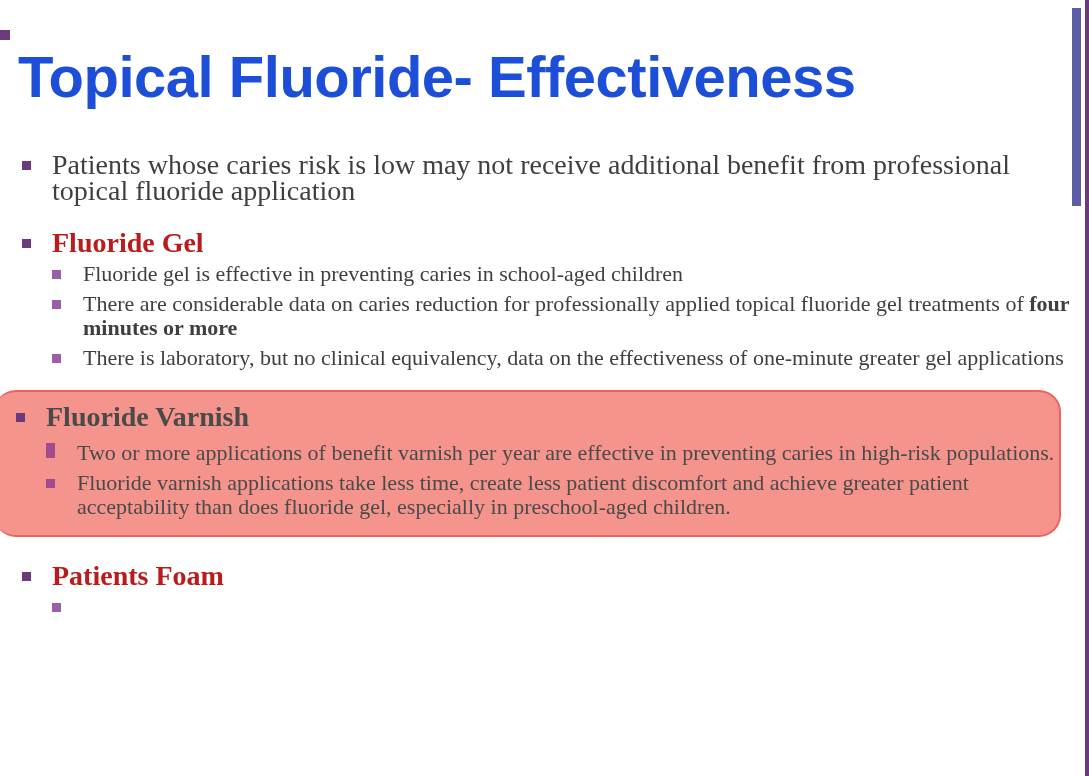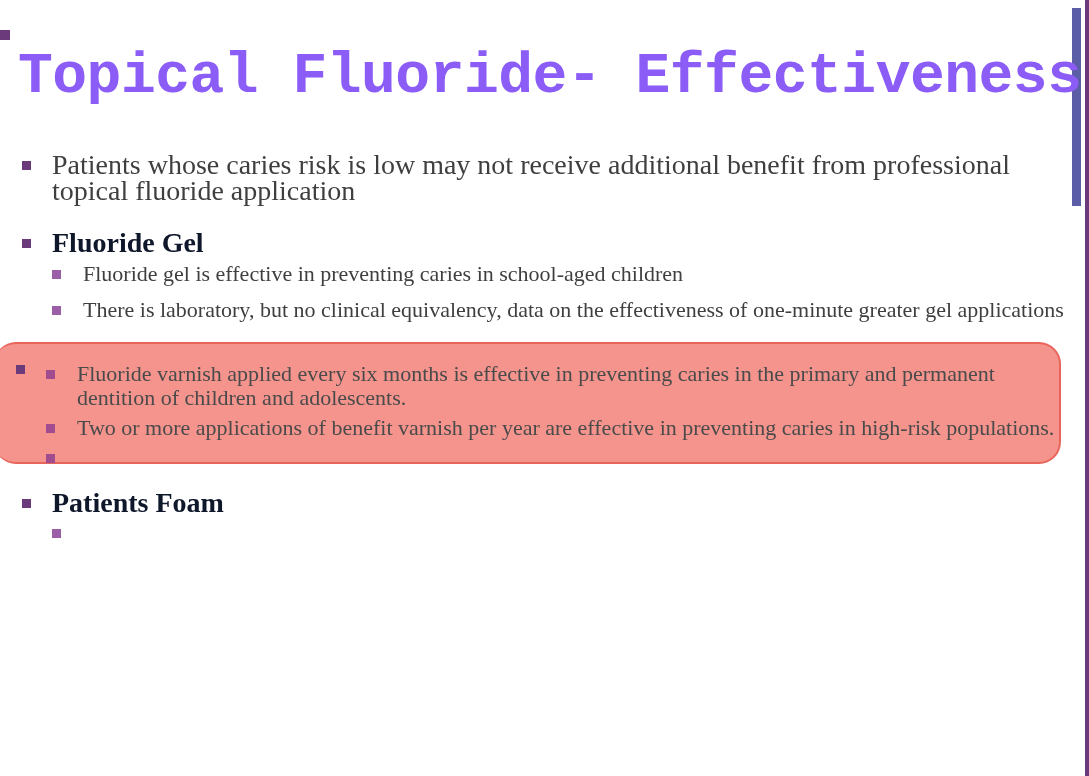--- a/index.html
+++ b/index.html
@@ -44,25 +44,25 @@
     top: 0;
     width: 4px;
     height: 776px;
     background: #6b3a7a;
   }
   h1.title {
     position: absolute;
     left: 18px;
     top: 42px;
     margin: 0;
-    font-family: Liberation Mono, monospace;
+    font-family: Liberation Sans, sans-serif;
     font-weight: bold;
     font-size: 58px;
     line-height: 70px;
-    color: #8b5cf6;
+    color: #1d4ed8;
     letter-spacing: -0.5px;
   }
   .content {
     position: absolute;
     left: 0;
     top: 152px;
     width: 1075px;
   }
   
   .l1 {
@@ -74,21 +74,21 @@
     color: #3f3f3f;
   }
   .l1 > .sq {
     position: absolute;
     left: 22px;
     top: 9px;
     width: 9px;
     height: 9px;
     background: #6b3a7a;
   }
-  .l1.bold { font-weight: bold; color: #0f172a; }
+  .l1.bold { font-weight: bold; color: #b91c1c; }
   
   .l2 {
     position: relative;
     padding-left: 83px;
     font-size: 22px;
     line-height: 24px;
     color: #3f3f3f;
   }
   .l2 > .sq {
     position: absolute;
@@ -147,56 +147,61 @@
 
     <div class="gap-sm"></div>
 
     <div class="l2">
       <span class="sq"></span>
       <span>Fluoride gel is effective in preventing caries in school-aged children</span>
     </div>
 
     <div class="gap-sm"></div>
 
+    <div class="l2">
+      <span class="sq"></span>
+      <span>There are considerable data on caries reduction for professionally applied topical fluoride gel treatments of <b>four minutes or more</b></span>
+    </div>
 
     <div class="gap-sm"></div>
 
     <div class="l2">
       <span class="sq"></span>
       <span>There is laboratory, but no clinical equivalency, data on the effectiveness of one-minute greater gel applications</span>
     </div>
 
     <div class="gap-sm"></div>
 
 
     <div class="gap-md"></div>
 
     <div class="highlight">
       <div class="l1 bold">
         <span class="sq"></span>
+        <span>Fluoride Varnish</span>
       </div>
 
       <div class="gap-sm"></div>
 
       <div class="l2">
         <span class="sq"></span>
-        <span>Fluoride varnish applied every six months is effective in preventing caries in the primary and permanent dentition of children and adolescents.</span>
       </div>
 
       <div class="gap-sm"></div>
 
       <div class="l2">
         <span class="sq"></span>
         <span>Two or more applications of benefit varnish per year are effective in preventing caries in high-risk populations.</span>
       </div>
 
       <div class="gap-sm"></div>
 
       <div class="l2">
         <span class="sq"></span>
+        <span>Fluoride varnish applications take less time, create less patient discomfort and achieve greater patient acceptability than does fluoride gel, especially in preschool-aged children.</span>
       </div>
     </div>
 
     <div class="gap-md after-highlight"></div>
 
     <div class="l1 bold">
       <span class="sq"></span>
       <span>Patients Foam</span>
     </div>
 

